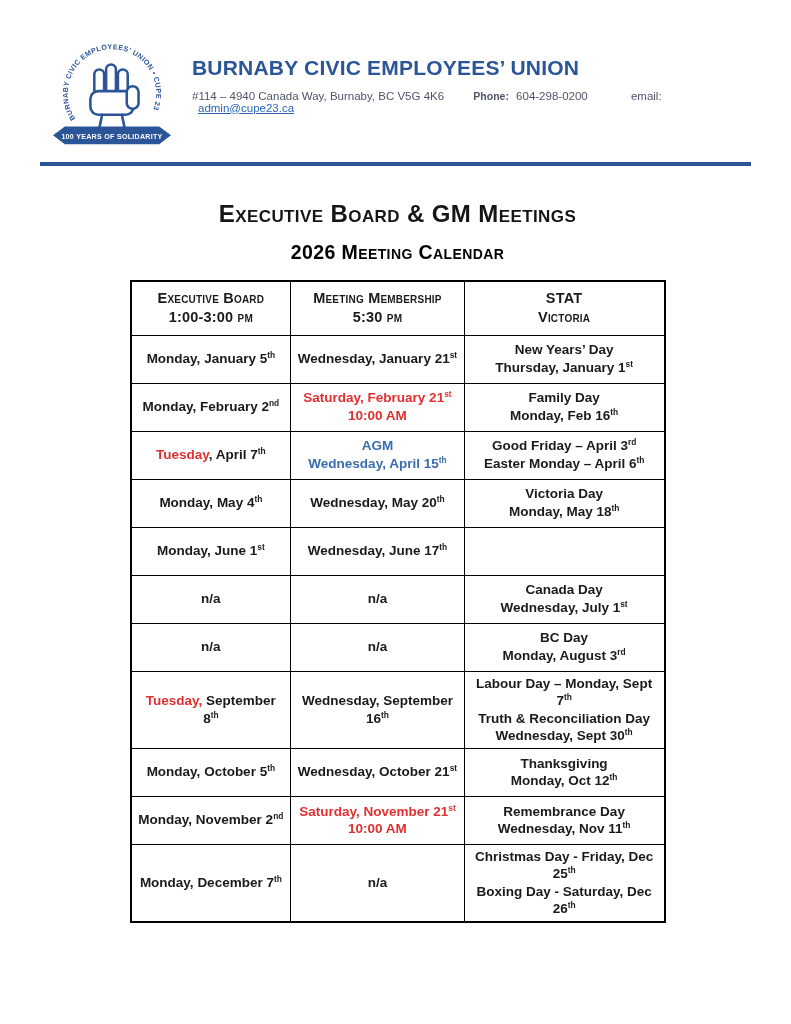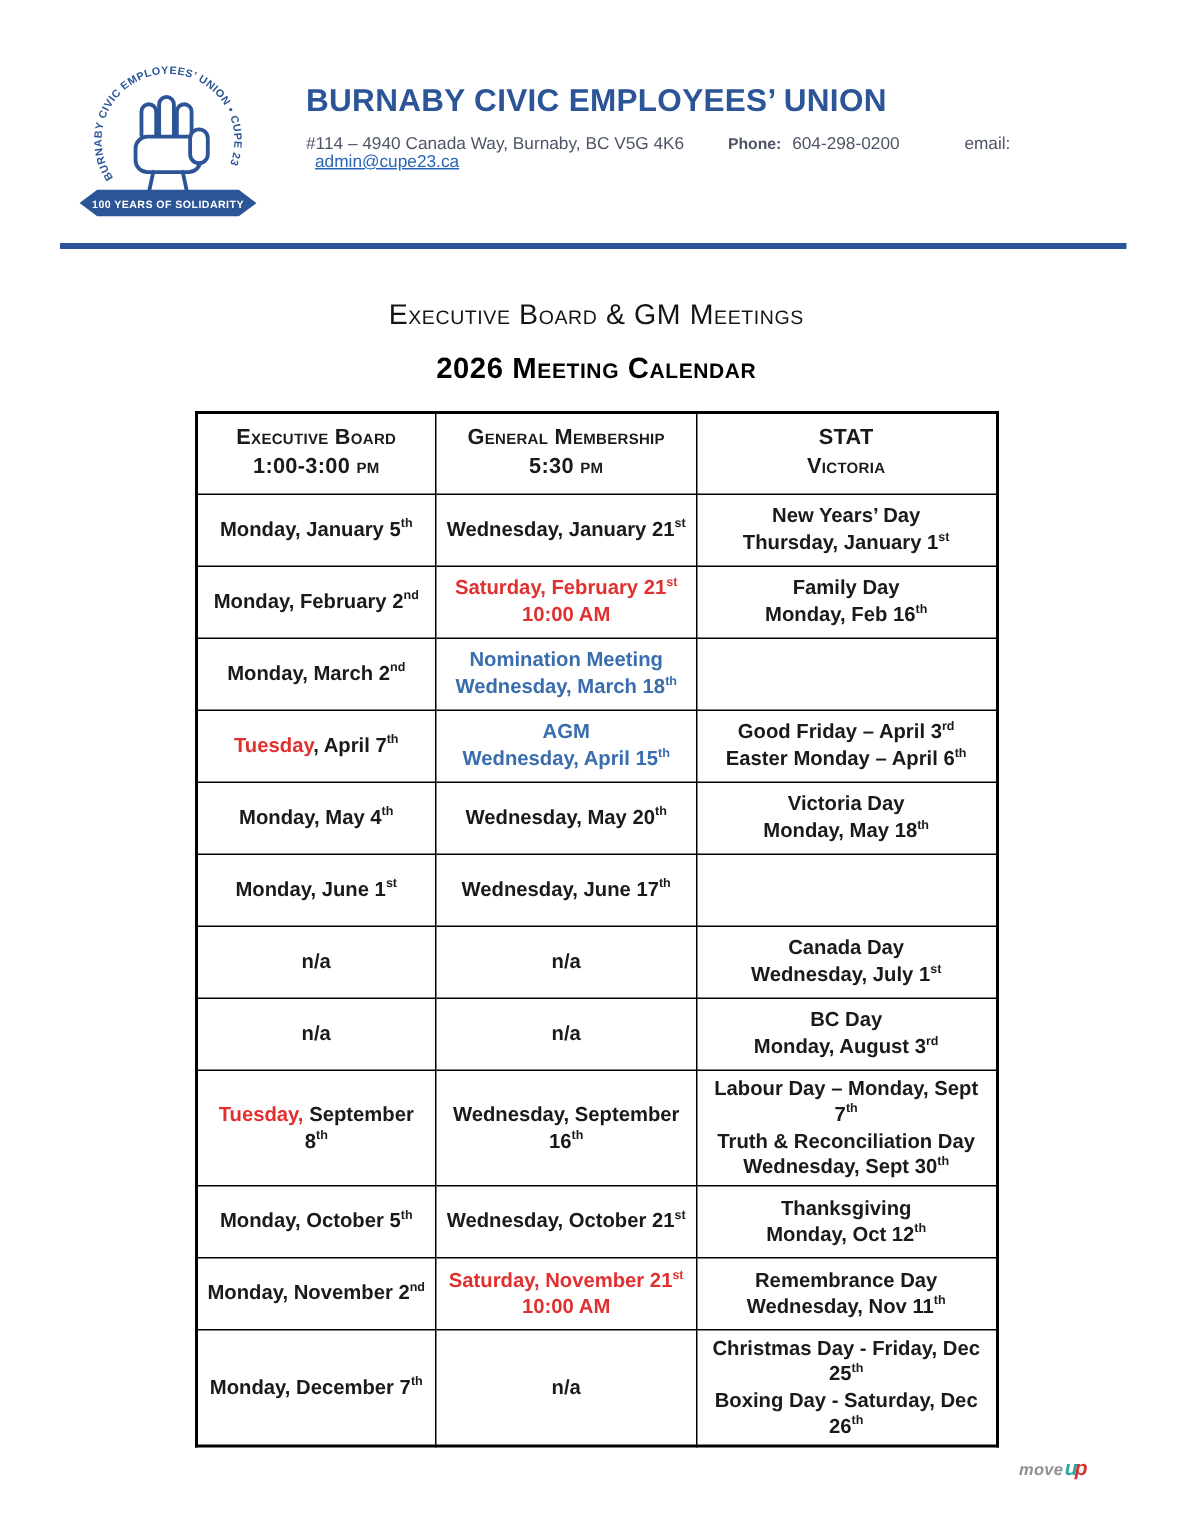--- a/index.html
+++ b/index.html
@@ -10,42 +10,42 @@
     width: 791px; height: 1024px;
     margin: 0 auto;
     background: #ffffff;
     padding: 40px 36px 0 40px;
     overflow: hidden;
   }
 
   
   .letterhead { display: flex; align-items: flex-start; }
   .logo-wrap { width: 132px; height: 116px; flex: 0 0 auto; margin-left: 6px; }
-  .org-block { margin-left: 26px; padding-top: 12px; }
+  .org-block { margin-left: 14px; padding-top: 12px; }
   .org-name, .org-subname {
     color: #2b5597;
     font-size: 21px;
     font-weight: bold;
     letter-spacing: 0.2px;
     line-height: 1.5;
   }
   .contact-line { margin-top: 6px; font-size: 11.5px; color: #4d5566; }
   .contact-line .lbl-phone { font-weight: bold; margin-left: 26px; font-size: 10.5px; }
   .contact-line .lbl-email { margin-left: 40px; }
   .contact-line .phone-value { margin-left: 4px; }
   .email-link { color: #2a66b8; text-decoration: underline; margin-left: 6px; cursor: pointer; }
   .rule {
     height: 4px; background: #2b5597;
     margin: 6px 4px 0 0;
   }
 
   
   .title {
     margin-top: 34px; text-align: center;
-    font-size: 19px; font-weight: normal;
+    font-size: 24px; font-weight: bold;
     font-variant: small-caps; letter-spacing: 0.4px;
     color: #151515;
   }
   .subtitle {
     margin-top: 13px; text-align: center;
     font-size: 19.5px; font-weight: bold;
     font-variant: small-caps; letter-spacing: 0.4px;
     color: #000000;
   }
 
@@ -135,21 +135,21 @@
         <col class="c2">
         <col class="c3">
       </colgroup>
     <thead>
       <tr>
         <th>
           <div>Executive Board</div>
           <div>1:00-3:00 pm</div>
         </th>
         <th>
-          <div>General Membership</div>
+          <div>Meeting Membership</div>
           <div>5:30 pm</div>
         </th>
         <th>
           <div>STAT</div>
           <div>Victoria</div>
         </th>
       </tr>
     </thead>
     <tbody>
         <tr>
@@ -172,30 +172,20 @@
             <div class="cell-line"><span style="color: rgb(224, 48, 48); margin-top: 24px;">Saturday, February 21<sup>st</sup></span></div>
             <div class="cell-line"><span style="color: rgb(224, 48, 48);">10:00 AM</span></div>
           </td>
           <td>
             <div class="cell-line"><span>Family Day</span></div>
             <div class="cell-line"><span>Monday, Feb 16<sup>th</sup></span></div>
           </td>
         </tr>
         <tr>
           <td>
-            <div class="cell-line"><span>Monday, March 2<sup>nd</sup></span></div>
-          </td>
-          <td>
-            <div class="cell-line"><span style="color: rgb(58, 109, 174);">Nomination Meeting</span></div>
-            <div class="cell-line"><span style="color: rgb(58, 109, 174);">Wednesday, March 18<sup>th</sup></span></div>
-          </td>
-          <td></td>
-        </tr>
-        <tr>
-          <td>
             <div class="cell-line"><span style="color: rgb(224, 48, 48);">Tuesday</span><span>, April 7<sup>th</sup></span></div>
           </td>
           <td>
             <div class="cell-line"><span style="color: rgb(58, 109, 174);">AGM</span></div>
             <div class="cell-line"><span style="color: rgb(58, 109, 174);">Wednesday, April 15<sup>th</sup></span></div>
           </td>
           <td>
             <div class="cell-line"><span>Good Friday – April 3<sup>rd</sup></span></div>
             <div class="cell-line"><span>Easter Monday – April 6<sup>th</sup></span></div>
           </td>
@@ -291,21 +281,14 @@
             <div class="cell-line"><span>n/a</span></div>
           </td>
           <td>
             <div class="cell-line"><span>Christmas Day - Friday, Dec 25<sup>th</sup></span></div>
             <div class="cell-line"><span>Boxing Day - Saturday, Dec 26<sup>th</sup></span></div>
           </td>
         </tr>
       </tbody>
   </table>
 
-  <div class="footer">
-    <span class="mv">
-      <span class="mv-move">move</span>
-      <span class="mv-u">u</span>
-      <span class="mv-p">p</span>
-    </span>
-  </div>
 
 </div>
 
 </body></html>

